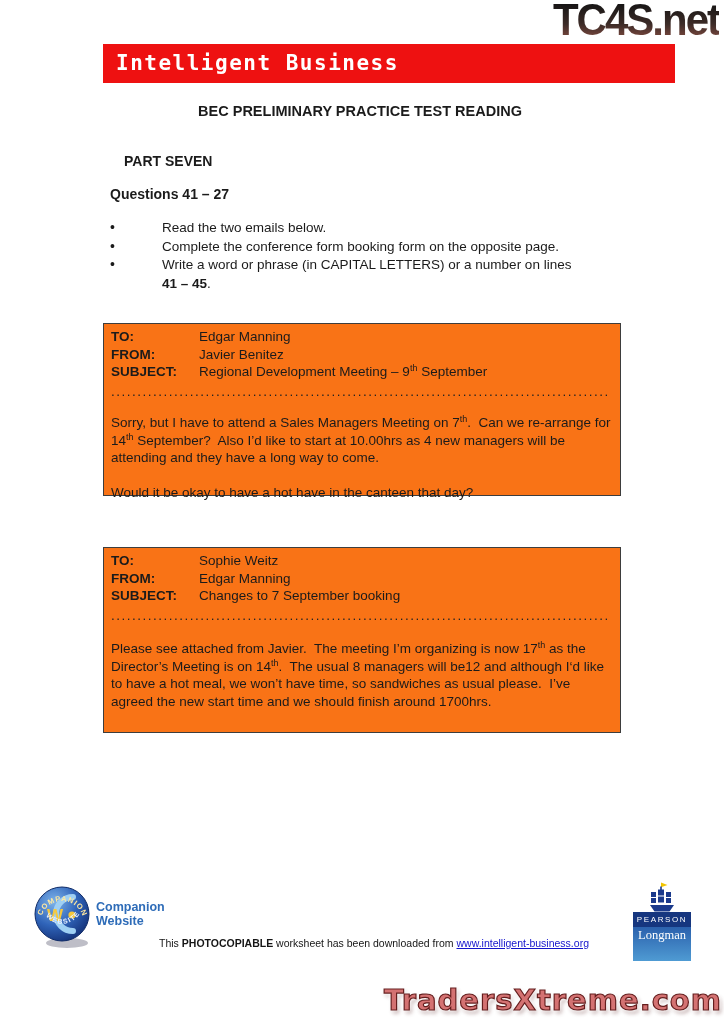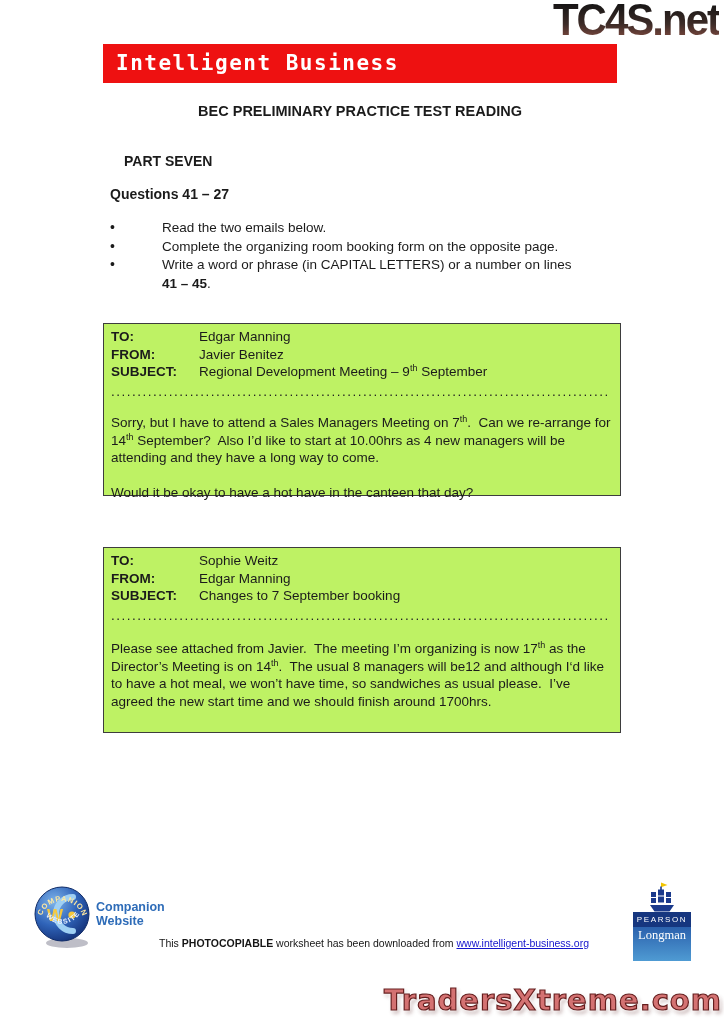--- a/index.html
+++ b/index.html
@@ -13,39 +13,39 @@
   .tc4s {
     position:absolute; top:-4px; right:5px; z-index:10;
     font-family:"Liberation Sans", sans-serif; font-weight:bold;
     font-size:42px; letter-spacing:-2px; transform:scaleY(1.05);
     background:linear-gradient(180deg,#141414 15%,#3c2b27 58%,#9a574a 100%);
     -webkit-background-clip:text; background-clip:text;
     -webkit-text-fill-color:transparent; color:#3b2c28;
   }
 
   
-  .banner { position:absolute; left:103px; top:44px; width:514px; height:39px; background:#ee1111; z-index:5; }
+  .banner { position:absolute; left:103px; top:44px; width:572px; height:39px; background:#ee1111; z-index:5; }
   .banner-text {
     color:#ffffff; font-family:"DejaVu Sans Mono", monospace; font-weight:bold;
     font-size:21px; letter-spacing:1.5px; line-height:39px; padding-left:13px; white-space:nowrap;
   }
 
   .doc-title { position:absolute; left:103px; top:103px; width:514px; text-align:center; font-weight:bold; font-size:14.5px; }
   .part-heading { position:absolute; left:110px; top:153px; font-weight:bold; font-size:14px;padding-left:14px; }
   .questions-heading { position:absolute; left:110px; top:186px; font-weight:bold; font-size:14px; }
 
   .bullets { position:absolute; left:110px; top:219px; width:490px; font-size:13.5px; line-height:18.5px; }
   .bullet-row { position:relative; padding-left:52px; }
   .bullet-dot { position:absolute; left:0; top:-1px; font-size:14px; }
   .cont-line { padding-left:52px; }
   .b { font-weight:bold; }
 
   .email-box {
     position:absolute; left:103px; width:518px; box-sizing:border-box;
-    border:1px solid #3d3d3d; background:#bef264;
+    border:1px solid #3d3d3d; background:#f97316;
     padding:4px 9px 0 7px; font-size:13.5px; line-height:17.5px;
   }
   #email1 { top:323px; height:173px; }
   #email2 { top:547px; height:186px; }
   .hdr-row { display:flex; }
   .hdr-label { width:88px; flex:none; font-weight:bold; }
   .dots-line { white-space:nowrap; overflow:hidden; letter-spacing:1.5px; margin-top:2px; color:#222; }
   .body-para { white-space:pre-wrap; }
   .mt1 { margin-top:14px; }
   .mt2 { margin-top:17px; }
@@ -96,21 +96,21 @@
   <div class="part-heading">PART SEVEN</div>
   <div class="questions-heading">Questions 41 – 27</div>
 
   <div class="bullets">
     <div class="bullet-row">
       <span class="bullet-dot">•</span>
       <span>Read the two emails below.</span>
     </div>
     <div class="bullet-row">
       <span class="bullet-dot">•</span>
-      <span>Complete the organizing room booking form on the opposite page.</span>
+      <span>Complete the conference form booking form on the opposite page.</span>
     </div>
     <div class="bullet-row">
       <span class="bullet-dot">•</span>
       <span>Write a word or phrase (in CAPITAL LETTERS) or a number on lines</span>
     </div>
     <div class="cont-line">
       <span class="b">41 – 45</span><span>.</span>
     </div>
   </div>
 

